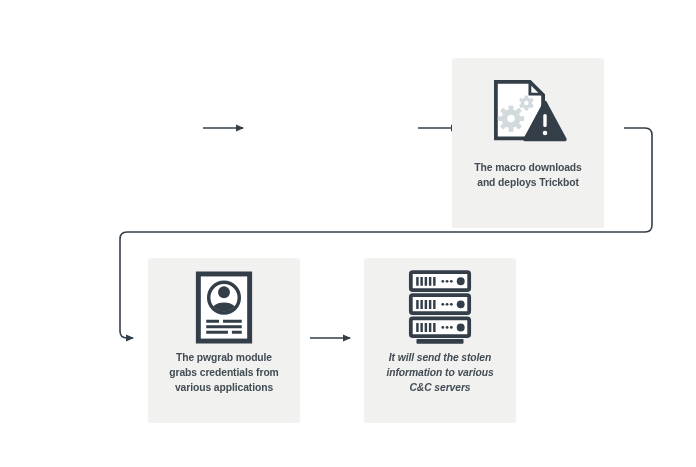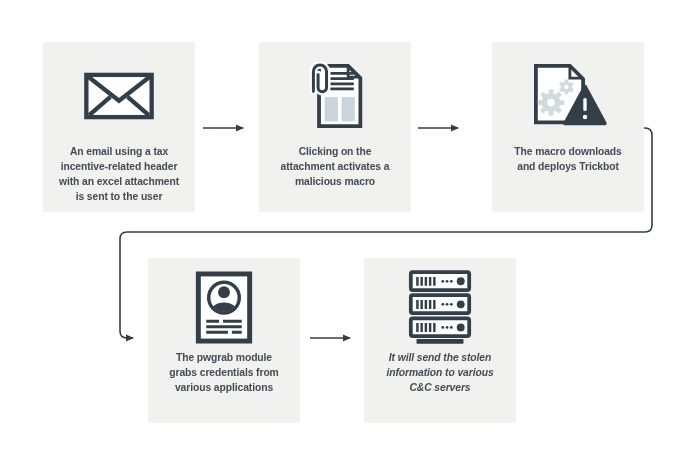--- a/index.html
+++ b/index.html
@@ -3,21 +3,21 @@
 <meta charset="utf-8">
 <style>
   html,body{margin:0;padding:0;background:#ffffff;}
   body{font-family:"Liberation Sans","DejaVu Sans",sans-serif;}
   .canvas{position:relative;width:696px;height:467px;background:#ffffff;overflow:hidden;}
   .connector-layer{position:absolute;left:0;top:0;width:696px;height:467px;pointer-events:none;}
   .step{position:absolute;width:152px;background:#f1f1ef;border-radius:2px;
         display:flex;flex-direction:column;align-items:center;box-sizing:border-box;}
   .step.row-top{top:42px;height:170px;}
   .step.row-bottom{top:258px;height:165px;}
-  .step1{left:43px;} .step2{left:259px;} .step3{left:492px;}
+  .step1{left:43px;} .step2{left:259px;} .step3{left:452px;margin-top:16px;}
   .step4{left:148px;} .step5{left:364px;font-style:italic;}
   .icon-wrap{height:90px;margin-top:9px;display:flex;align-items:center;justify-content:center;}
   .row-bottom .icon-wrap{height:84px;margin-top:7px;}
   .label{margin-top:3px;width:152px;text-align:center;white-space:pre-line;
          font-size:11px;line-height:15px;font-weight:bold;color:#424c54;
          letter-spacing:-0.1px;transform:scaleX(0.94);transform-origin:50% 0;}
   .row-bottom .label{margin-top:1px;}
   svg{display:block;}
 </style>
 </head>
@@ -32,50 +32,21 @@
       </marker>
     </defs>
     <g stroke="#333e48" stroke-width="1.6" fill="none">
       <path d="M203,128 H243" marker-end="url(#ah)"></path>
       <path d="M418,128 H458" marker-end="url(#ah)"></path>
       <path d="M624,128 H645 Q652,128 652,135 V225 Q652,232 645,232 H127 Q120,232 120,239 V331 Q120,338 127,338 H133" marker-end="url(#ah)"></path>
       <path d="M310,338 H350" marker-end="url(#ah)"></path>
     </g>
   </svg>
 
-  <div class="step step1 row-top">
-    <div class="icon-wrap">
-      <svg width="72" height="48" viewBox="0 0 74 50">
-        <rect x="3" y="3" width="68" height="44" fill="#ffffff" stroke="#333e48" stroke-width="4.5"></rect>
-        <path d="M5,5 L37,30 L69,5" fill="none" stroke="#333e48" stroke-width="4.5"></path>
-        <path d="M6,45 L28,26 M68,45 L46,26" fill="none" stroke="#333e48" stroke-width="4.5"></path>
-      </svg>
-    </div>
-    <div class="label">An email using a tax
-incentive-related header
-with an excel attachment
-is sent to the user</div>
-  </div>
 
-  <div class="step step2 row-top">
-    <div class="icon-wrap">
-      <svg width="62" height="68" viewBox="0 0 66 72">
-        <path d="M16,4 H47 L60,17 V68 H16 Z" fill="#ffffff" stroke="#333e48" stroke-width="4" stroke-linejoin="miter"></path>
-        <path d="M47,5 V16 H59" fill="none" stroke="#333e48" stroke-width="3"></path>
-        <path d="M28,12 H53 M28,17.5 H53 M28,23 H53 M28,28.5 H53" stroke="#333e48" stroke-width="3"></path>
-        <rect x="22" y="37" width="14" height="26" fill="#c9d5da"></rect>
-        <rect x="40" y="37" width="14" height="26" fill="#c9d5da"></rect>
-        <path d="M10,31 V10 a7,7 0 0 1 14,0 v17 a4.5,4.5 0 0 1 -9,0 V13" fill="none" stroke="#ffffff" stroke-width="8" stroke-linecap="round"></path>
-        <path d="M10,31 V10 a7,7 0 0 1 14,0 v17 a4.5,4.5 0 0 1 -9,0 V13" fill="none" stroke="#333e48" stroke-width="3.2" stroke-linecap="round"></path>
-      </svg>
-    </div>
-    <div class="label">Clicking on the
-attachment activates a
-malicious macro</div>
-  </div>
 
   <div class="step step3 row-top">
     <div class="icon-wrap">
       <svg width="80" height="68" viewBox="0 0 84 72">
         <path d="M8,4 H44 L58,18 V64 H8 Z" fill="#ffffff" stroke="#333e48" stroke-width="4" stroke-linejoin="miter"></path>
         <path d="M44,5 V17 H57" fill="none" stroke="#333e48" stroke-width="3"></path>
 
         <g fill="#d3dadd">
           <g>
             <rect x="21.5" y="29" width="5" height="7" rx="1"></rect>

